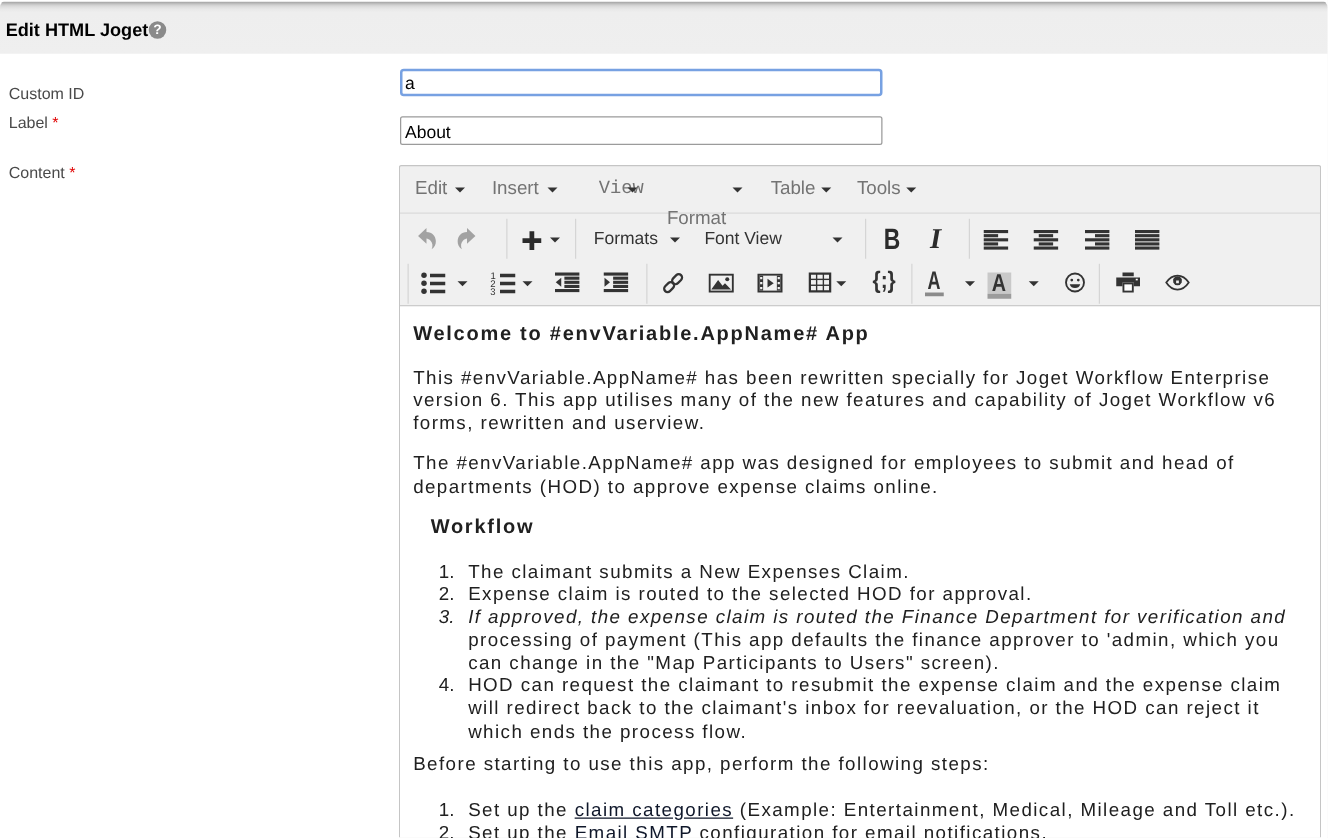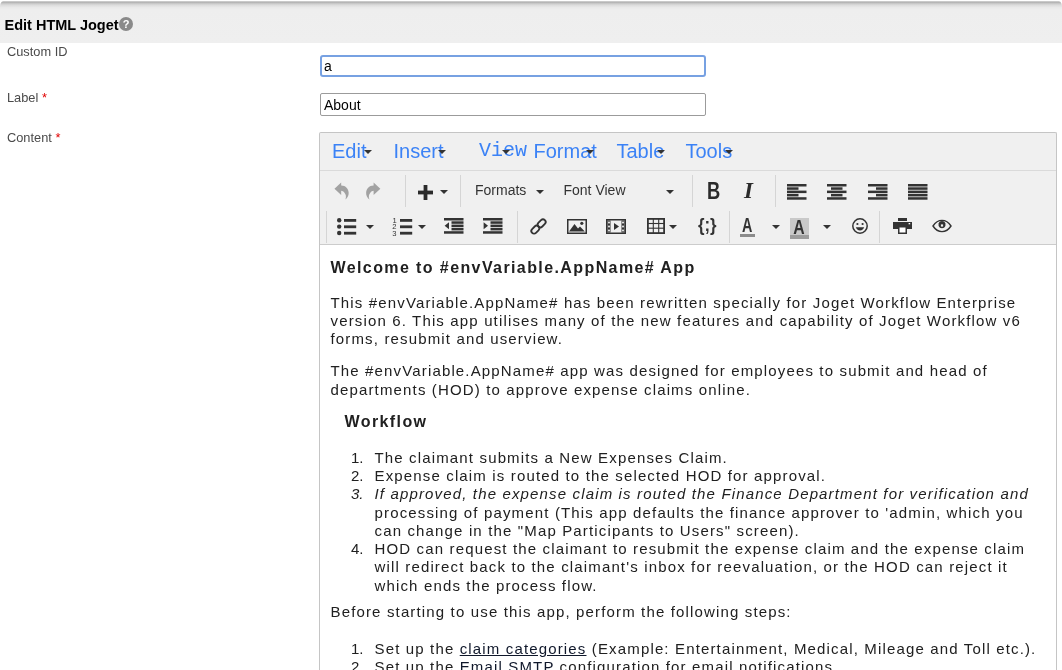--- a/index.html
+++ b/index.html
@@ -21,21 +21,21 @@
   font-size:14px; color:#000; line-height:18px; }
 #inp1 { top:55px; border:2px solid #77a1e2; border-radius:3px; padding:0 2px; }
 #inp2 { top:93px; height:23px; border:1px solid #9b9b9b; border-radius:2px; padding:2px 3px; }
 
 #edframe { position:absolute; left:319px; top:132px; width:738px; height:538px;
   background:#f0f0f0; border:1px solid #c5c5c5; border-bottom:none; border-radius:2px 2px 0 0; }
 #edcontent { position:absolute; left:320px; top:245px; width:736px; height:425px; background:#fff; }
 #mbline { position:absolute; left:320px; top:169.8px; width:736px; height:1px; background:#dadada; }
 #tbline { position:absolute; left:320px; top:244px; width:736px; height:1px; background:#cccccc; }
 
-.mi { position:absolute; top:140.5px; font-size:20px; color:#3b82f6; line-height:20px; }
+.mi { position:absolute; top:140.5px; font-size:15px; color:#737373; line-height:20px; }
 .car { position:absolute; width:0; height:0; border-left:4px solid transparent;
   border-right:4px solid transparent; border-top:4.5px solid #333; }
 .mcar { top:149.8px; }
 
 .sep { position:absolute; width:1px; background:#d5d5d5; }
 .sep1 { top:174.5px; height:32.2px; }
 .sep2 { top:210.5px; height:32.2px; }
 
 .tbtext { position:absolute; font-size:14px; color:#333; line-height:18px; }
 
@@ -47,39 +47,39 @@
 .t a { color:#0f172a; text-decoration:underline; }
 svg { position:absolute; overflow:visible; }
 </style>
 </head>
 <body>
 <div id="hdr">
     <span class="title">Edit HTML Joget</span>
     <span id="helpico">?</span>
   </div>
 
-<div class="flabel" style="top:44px;">Custom ID</div>
+<div class="flabel" style="top:67px;">Custom ID</div>
 <div class="flabel" style="top:89.7px;">Label <span class="req">*</span></div>
 <div class="flabel" style="top:129.5px;">Content <span class="req">*</span></div>
 
 <div class="inp" id="inp1">a</div>
 <div class="inp" id="inp2">About</div>
 
 <div id="edframe"></div>
 <div id="edcontent"></div>
 <div id="mbline"></div>
 <div id="tbline"></div>
 
 <span class="mi" style="left:332px;">Edit</span>
 <span class="car mcar" style="left:363.5px;"></span>
 <span class="mi" style="left:393.5px;">Insert</span>
 <span class="car mcar" style="left:438px;"></span>
 <span class="mi" style="left:479px;font-family:Liberation Mono, monospace;">View</span>
 <span class="car mcar" style="left:502px;"></span>
-<span class="mi" style="left:533.5px;">Format</span>
+<span class="mi" style="left:533.5px;margin-top:24px;">Format</span>
 <span class="car mcar" style="left:586px;"></span>
 <span class="mi" style="left:616.5px;">Table</span>
 <span class="car mcar" style="left:657px;"></span>
 <span class="mi" style="left:685.5px;">Tools</span>
 <span class="car mcar" style="left:725px;"></span>
 
 <svg style="left:333.8px; top:182.3px;" width="14.8" height="17.4" viewBox="0 0 14 16.5">
   <path d="M0.4 6.4 L6.8 0.4 L6.8 3.4 C11.2 3.4 13.7 6.6 13.9 10.2 C14.05 12.9 12.8 15.2 10.7 16.5 C11.8 14.2 11.4 11.7 9.9 10.1 C9 9.1 7.8 8.5 6.8 8.4 L6.8 12.3 Z" fill="#a2a2a2"></path>
 </svg>
 <svg style="left:365.8px; top:182.3px;" width="14.8" height="17.4" viewBox="0 0 14 16.5">
@@ -240,21 +240,21 @@
 <svg style="left:931.5px; top:219.5px;" width="20" height="12" viewBox="0 0 20 12">
   <path d="M1 6 C4 1.4 8 0.4 10 0.4 C12 0.4 16 1.4 19 6 C16 10.6 12 11.6 10 11.6 C8 11.6 4 10.6 1 6 Z" fill="none" stroke="#333" stroke-width="1.4"></path>
   <path d="M6.7 4 A3.6 3.6 0 0 0 13.3 4 L13.3 4 A3.6 3.6 0 0 0 6.7 4 Z" fill="#333"></path>
   <path d="M6.6 3.2 A3.7 3.7 0 0 1 13.4 3.2 L13.4 6 A3.7 3.7 0 0 1 6.6 6 Z" fill="#333"></path>
   <rect x="8.9" y="4.4" width="2.2" height="2.2" fill="#f0f0f0"></rect>
 </svg>
 
 <div class="th" style="left:330.5px; top:258.4px;">Welcome to #envVariable.AppName# App</div>
 <div class="t" style="left:330.5px; top:293.8px;">This #envVariable.AppName# has been rewritten specially for Joget Workflow Enterprise</div>
 <div class="t" style="left:330.5px; top:312.1px;">version 6. This app utilises many of the new features and capability of Joget Workflow v6</div>
-<div class="t" style="left:330.5px; top:330.4px;">forms, resubmit and userview.</div>
+<div class="t" style="left:330.5px; top:330.4px;">forms, rewritten and userview.</div>
 <div class="t" style="left:330.5px; top:362.3px;">The #envVariable.AppName# app was designed for employees to submit and head of</div>
 <div class="t" style="left:330.5px; top:380.6px;">departments (HOD) to approve expense claims online.</div>
 <div class="th" style="left:330.5px; top:411.7px;margin-left:14px;">Workflow</div>
 <div class="t" style="left:351px; top:448.8px;"><span class="mk">1.</span>The claimant submits a New Expenses Claim.</div>
 <div class="t" style="left:351px; top:467.0px;"><span class="mk">2.</span>Expense claim is routed to the selected HOD for approval.</div>
 <div class="t" style="left:351px; top:485.3px;font-style:italic;"><span class="mk">3.</span>If approved, the expense claim is routed the Finance Department for verification and</div>
 <div class="t" style="left:374.5px; top:503.5px;">processing of payment (This app defaults the finance approver to 'admin, which you</div>
 <div class="t" style="left:374.5px; top:521.8px;">can change in the "Map Participants to Users" screen).</div>
 <div class="t" style="left:351px; top:540.0px;"><span class="mk">4.</span>HOD can request the claimant to resubmit the expense claim and the expense claim</div>
 <div class="t" style="left:374.5px; top:558.3px;">will redirect back to the claimant's inbox for reevaluation, or the HOD can reject it</div>

